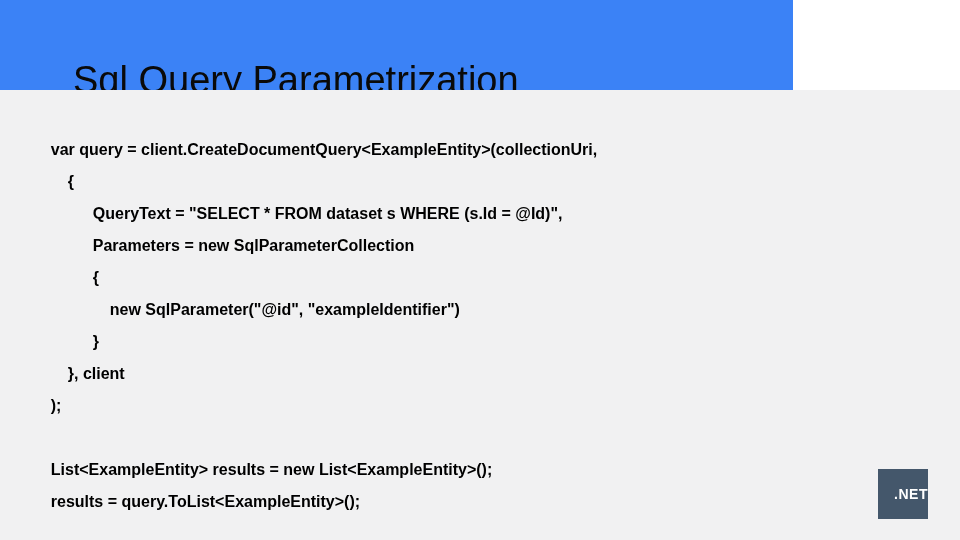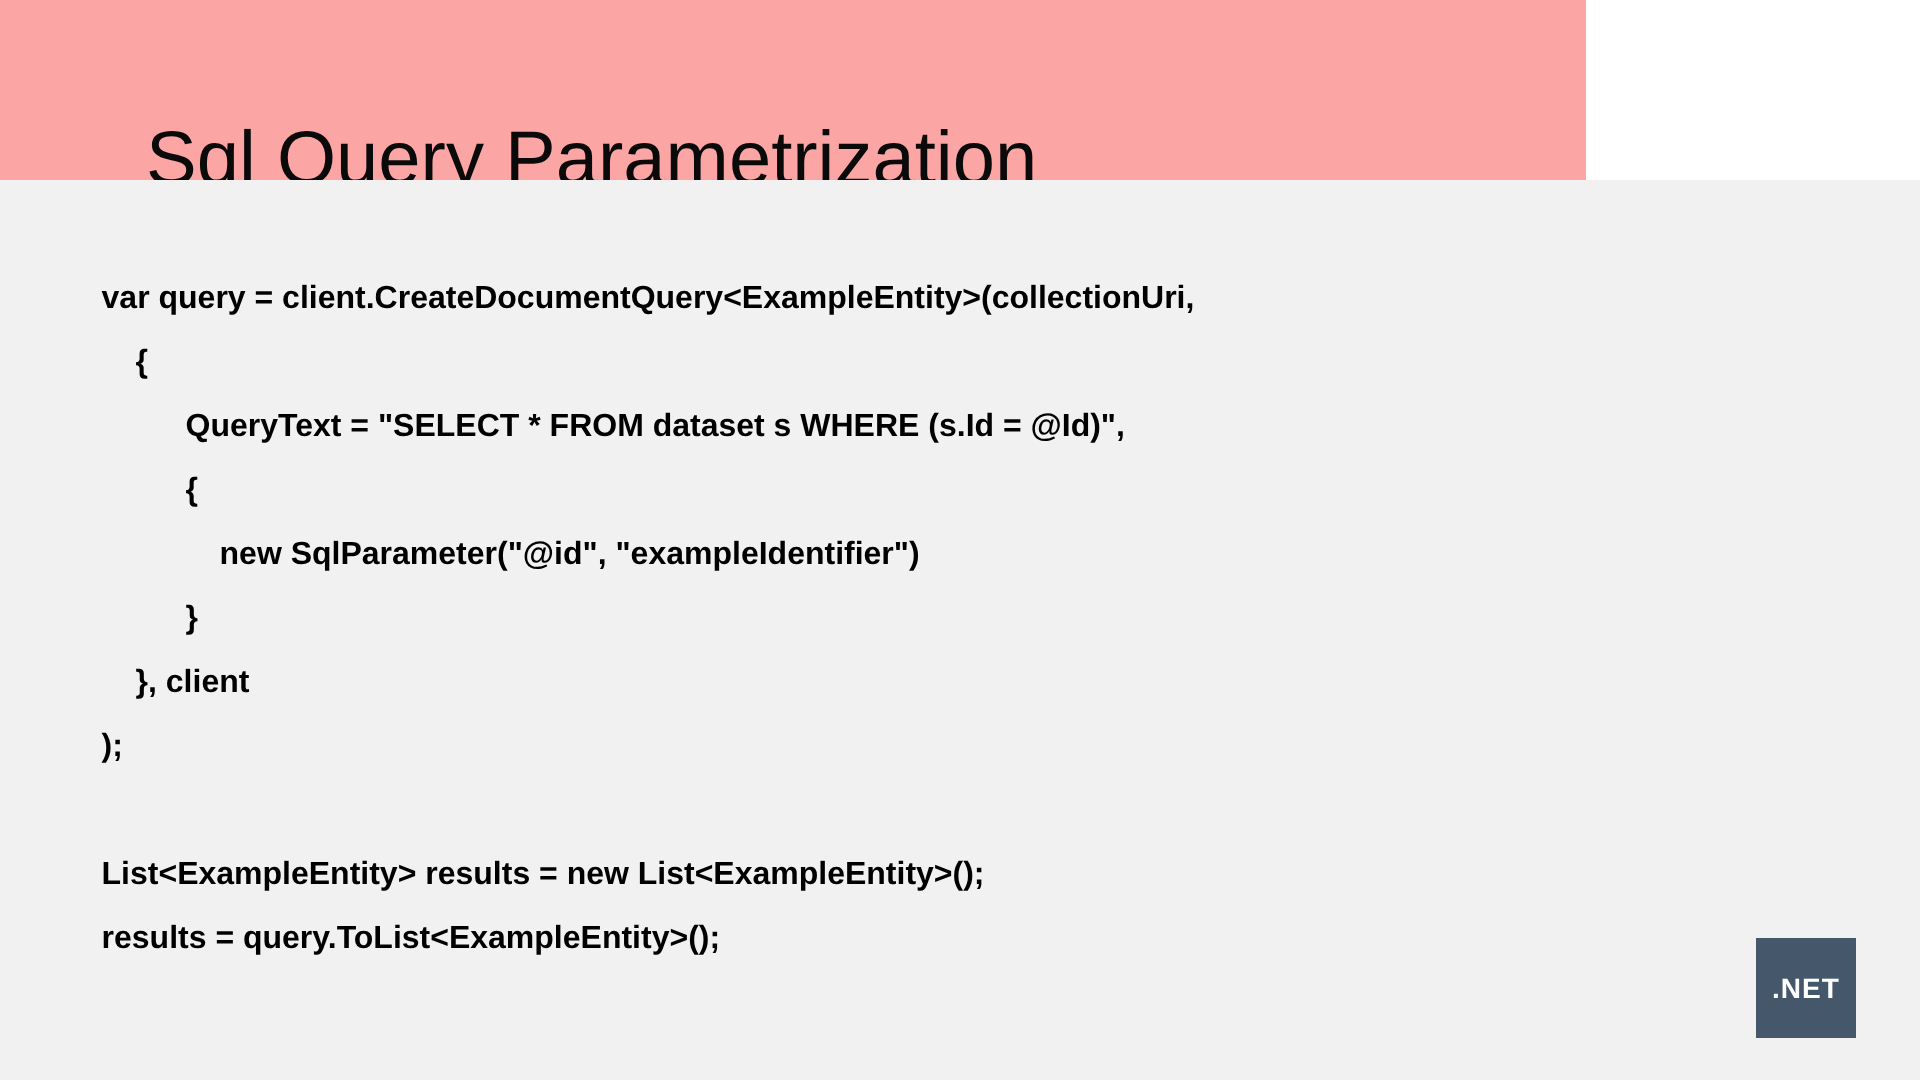--- a/index.html
+++ b/index.html
@@ -8,21 +8,21 @@
     width: 960px;
     height: 540px;
     overflow: hidden;
     background: #ffffff;
     font-family: "Liberation Sans", sans-serif;
   }
   .slide {
     position: relative;
     width: 793px;
     height: 540px;
-    background: #fca5a5;
+    background: #3b82f6;
   }
   .slide-title {
     position: absolute;
     left: 73px;
     top: 34px;
     font-size: 38px;
     font-weight: 400;
     color: #0a0a0a;
     white-space: nowrap;
     letter-spacing: 0px;
@@ -54,21 +54,21 @@
   .dotnet-logo {
     position: absolute;
     left: 878px;
     top: 469px;
     width: 50px;
     height: 50px;
     background: #44576b;
     color: #ffffff;
     display: flex;
     align-items: center;
-    justify-content: center;
+    justify-content: flex-end;
     font-size: 14px;
     font-weight: 700;
     letter-spacing: 0.5px;
   }
 </style>
 </head>
 <body>
 
 <div class="slide">
 
@@ -77,20 +77,23 @@
   <div class="code-panel">
     <div class="code-lines">
         <div class="code-line ind0">
     <span>var query = client.CreateDocumentQuery&lt;ExampleEntity&gt;(collectionUri,</span>
   </div>
         <div class="code-line ind1">
     <span>{</span>
   </div>
         <div class="code-line ind2">
     <span>QueryText = "SELECT * FROM dataset s WHERE (s.Id = @Id)",</span>
+  </div>
+        <div class="code-line ind2">
+    <span>Parameters = new SqlParameterCollection</span>
   </div>
         <div class="code-line ind2">
     <span>{</span>
   </div>
         <div class="code-line ind3">
     <span>new SqlParameter("@id", "exampleIdentifier")</span>
   </div>
         <div class="code-line ind2">
     <span>}</span>
   </div>

